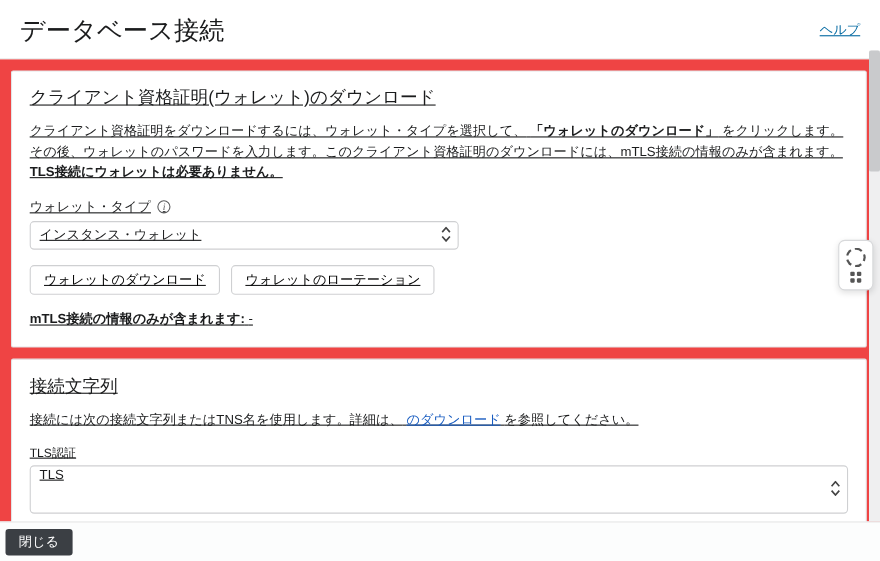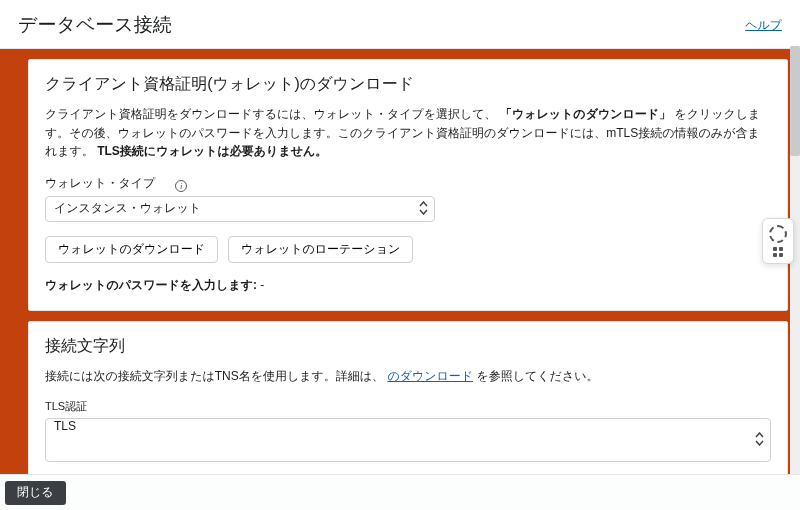--- a/index.html
+++ b/index.html
@@ -1,26 +1,26 @@
 <!DOCTYPE html>
 <html><head>
 <meta charset="utf-8">
 <style>
   * { box-sizing: border-box; }
   html, body { margin: 0; padding: 0; font-family: "Helvetica Neue", Arial, "Hiragino Kaku Gothic ProN", Meiryo, sans-serif; font-size: 12px; color: #1b1c1d; background: #f4f5f6; }
   .page { width: 800px; height: 510px; position: relative; background: #fcfdfd; overflow: hidden; }
   .header { display: flex; align-items: center; justify-content: space-between; padding: 12px 18px 10px 18px; border-bottom: 1px solid #e6e6e6; background: #fff; }
-  .header h1 { margin: 0; font-size: 19px; font-weight: 400; }
+  .header h1 { margin: 0; font-size: 23px; font-weight: 400; }
   .help-link { color: #0369a1; text-decoration: underline; font-size: 12px; cursor: pointer; }
-  .body { padding: 0 10px 6px 26px; height: calc(100% - 80px); overflow: hidden; position: relative; background: #c2410c; }
+  .body { padding: 0 10px 6px 8px; height: calc(100% - 80px); overflow: hidden; position: relative; background: #ef4444; text-decoration: underline; }
   .card { border: 1px solid #e3e4e6; background: #fff; margin: 10px 2px; padding: 14px 16px 16px 16px; border-radius: 2px; }
   .card h2 { margin: 0 0 10px 0; font-size: 16px; font-weight: 400; }
   .card p.desc { margin: 0 0 14px 0; font-size: 12px; line-height: 1.55; color: #1b1c1d; }
   .card p.desc b { font-weight: 600; }
-  .form-label { display: flex; align-items: flex-end; gap: 20px; font-size: 12px; margin-bottom: 4px; }
+  .form-label { display: flex; align-items: center; gap: 6px; font-size: 12px; margin-bottom: 4px; }
   .select { width: 390px; height: 26px; border: 1px solid #cfd0d2; border-radius: 4px; background: #fff; padding: 0 22px 0 8px; font-size: 12px; display: flex; align-items: center; justify-content: space-between; position: relative; }
   .select .chev { position: absolute; right: 6px; top: 50%; transform: translateY(-50%); font-size: 12px; color: #444; line-height: 1; }
   .btn-row { margin-top: 14px; display: flex; gap: 10px; }
   .btn { border: 1px solid #cfd0d2; background: #fff; height: 27px; padding: 0 12px; font-size: 12px; border-radius: 4px; cursor: pointer; display: inline-flex; align-items: center; }
   .last-rotation { margin-top: 14px; font-size: 12px; }
   .last-rotation b { font-weight: 600; }
   .link { color: #185cc0; text-decoration: underline; cursor: pointer; }
   .tls-label { font-size: 11px; margin-bottom: 4px; }
   .tls-select { width: 100%; height: 44px; border: 1px solid #cfd0d2; border-radius: 4px; background: #fff; padding: 0 22px 0 8px; font-size: 12px; display: flex; align-items: flex-start; position: relative; }
   .tls-select .chev { position: absolute; right: 6px; top: 50%; transform: translateY(-50%); font-size: 12px; color: #444; line-height: 1; }
@@ -69,21 +69,21 @@
               <path d="M1 5 L4.5 1 L8 5" fill="none" stroke="#444" stroke-width="1.5"></path>
               <path d="M1 9 L4.5 13 L8 9" fill="none" stroke="#444" stroke-width="1.5"></path>
             </svg>
         </span>
       </div>
       <div class="btn-row">
         <button class="btn">ウォレットのダウンロード</button>
         <button class="btn">ウォレットのローテーション</button>
       </div>
       <div class="last-rotation">
-        <b>ウォレットのパスワードを入力します:</b>
+        <b>mTLS接続の情報のみが含まれます:</b>
         <span>-</span>
       </div>
     </div>
 
     <div class="card" style="padding-bottom:10px">
       <h2>接続文字列</h2>
       <p class="desc">
         <span>接続には次の接続文字列またはTNS名を使用します。詳細は、</span>
         <a class="link">のダウンロード</a>
         <span>を参照してください。</span>

